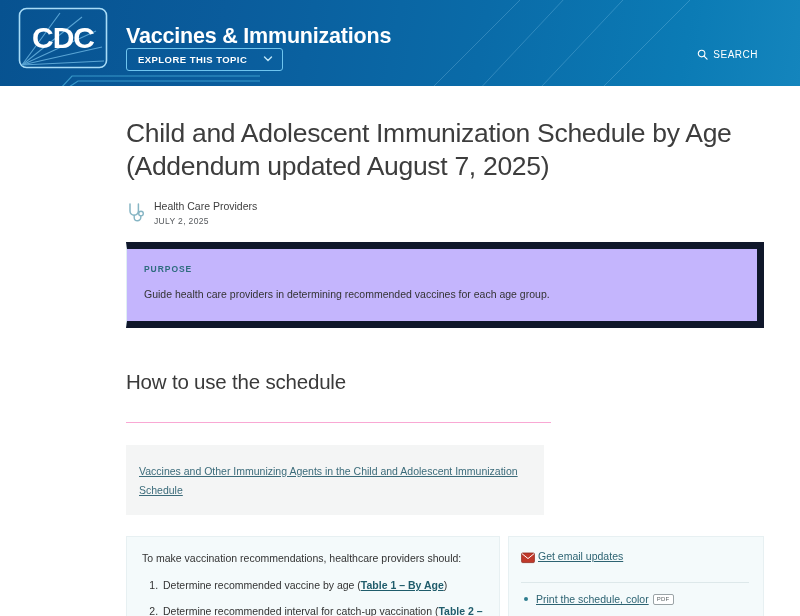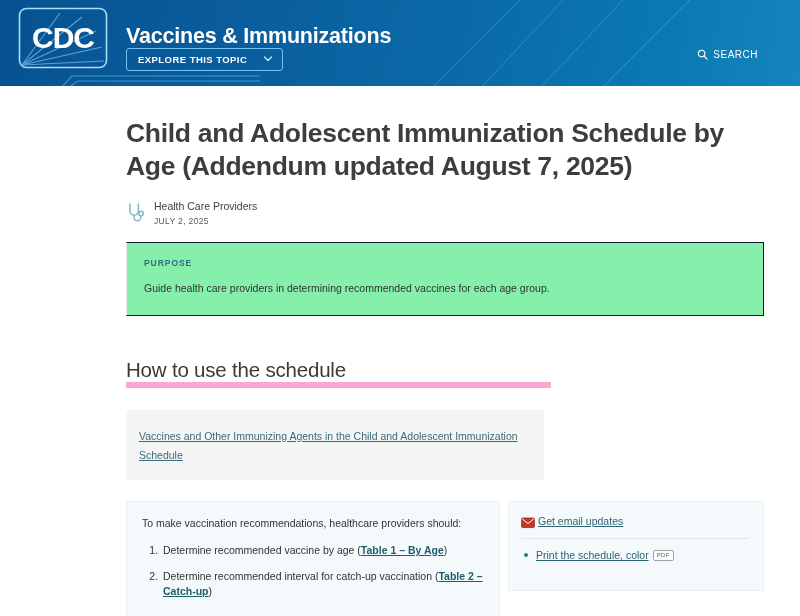--- a/index.html
+++ b/index.html
@@ -106,21 +106,21 @@
   
   .page {
     position: relative;
     padding: 0;
   }
   .page-title {
     margin: 31px 0 0 126px;
     width: 625px;
     font-size: 26.5px;
     line-height: 33px;
-    font-weight: bold;
+    font-weight: normal;
     color: #3d3d3d;
     letter-spacing: -0.3px;
   }
   .page-subtitle {
     margin: 13px 0 0 126px;
     font-size: 10.5px;
     color: #4a4a4a;
     letter-spacing: .1px;
   }
 
@@ -146,22 +146,22 @@
     color: #55585c;
     letter-spacing: .35px;
     margin-top: 3px;
   }
 
   
   .purpose-box {
     margin: 13px 0 0 126px;
     width: 638px;
     box-sizing: border-box;
-    background: #86efac;
-    border: 1px solid #0f172a;
+    background: #c4b5fd;
+    border: 7px solid #0f172a;
     border-left: 1px solid #e0eef3;
     padding: 15px 12px 19px 17px;
   }
   .purpose-label {
     font-size: 8.5px;
     font-weight: bold;
     letter-spacing: .95px;
     color: #2e6c7e;
   }
   .purpose-text {
@@ -172,22 +172,22 @@
   }
 
   
   .section-h2 {
     margin: 42px 0 0 126px;
     width: 425px;
     font-size: 20.5px;
     font-weight: normal;
     color: #3a3a3a;
     letter-spacing: -0.2px;
-    padding-bottom: 0;
-    border-bottom: 6px solid #f9a8d4;
+    padding-bottom: 28px;
+    border-bottom: 1px solid #f9a8d4;
   }
 
   
   .linkbox {
     margin: 22px 0 0 126px;
     width: 418px;
     box-sizing: border-box;
     background: #f4f5f5;
     padding: 16px 17px 16px 13px;
   }
@@ -237,21 +237,21 @@
   }
   ol.steps a {
     color: #1f5c6b;
     font-weight: bold;
   }
 
   .email-row {
     display: flex;
     align-items: center;
     gap: 3px;
-    padding-bottom: 11px;
+    padding-bottom: 20px;
     border-bottom: 1px solid #dde8ea;
   }
   .env-icon { width: 14px; height: 12px; flex: 0 0 14px; }
   .email-row a {
     font-size: 10.5px;
     color: #2d6372;
     text-decoration: underline;
   }
   .dl-title {
     margin-top: 13px;

